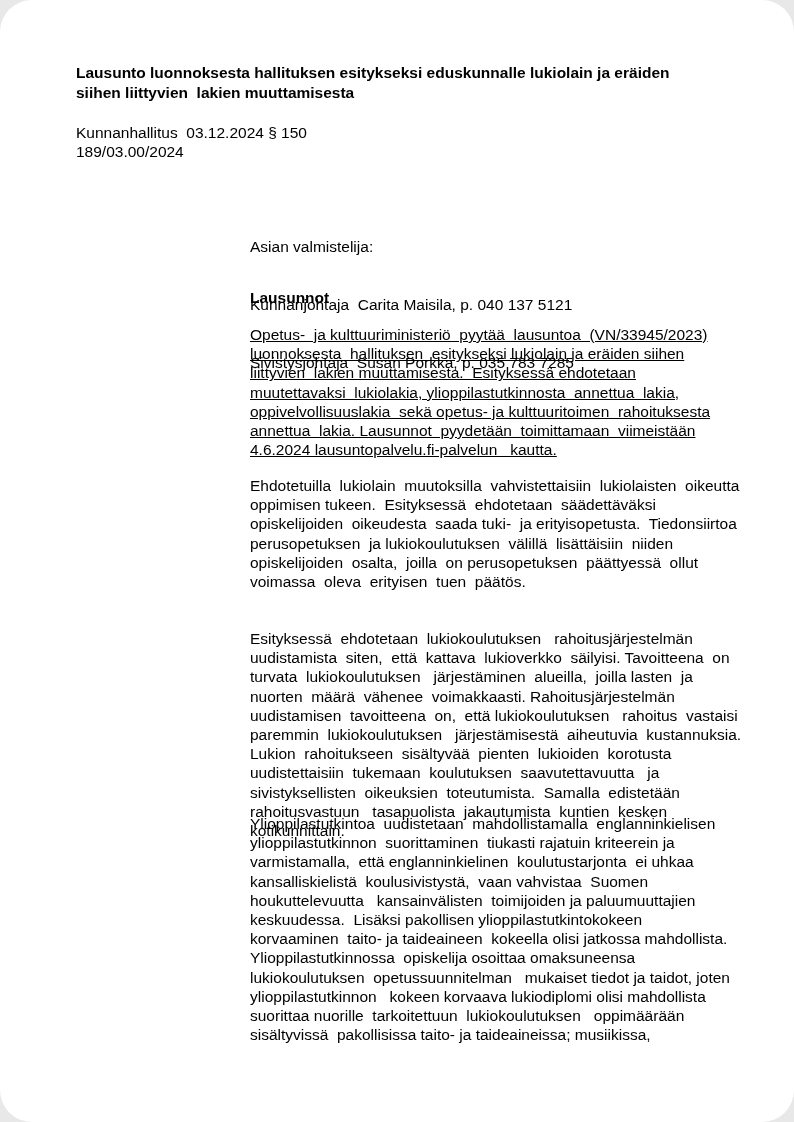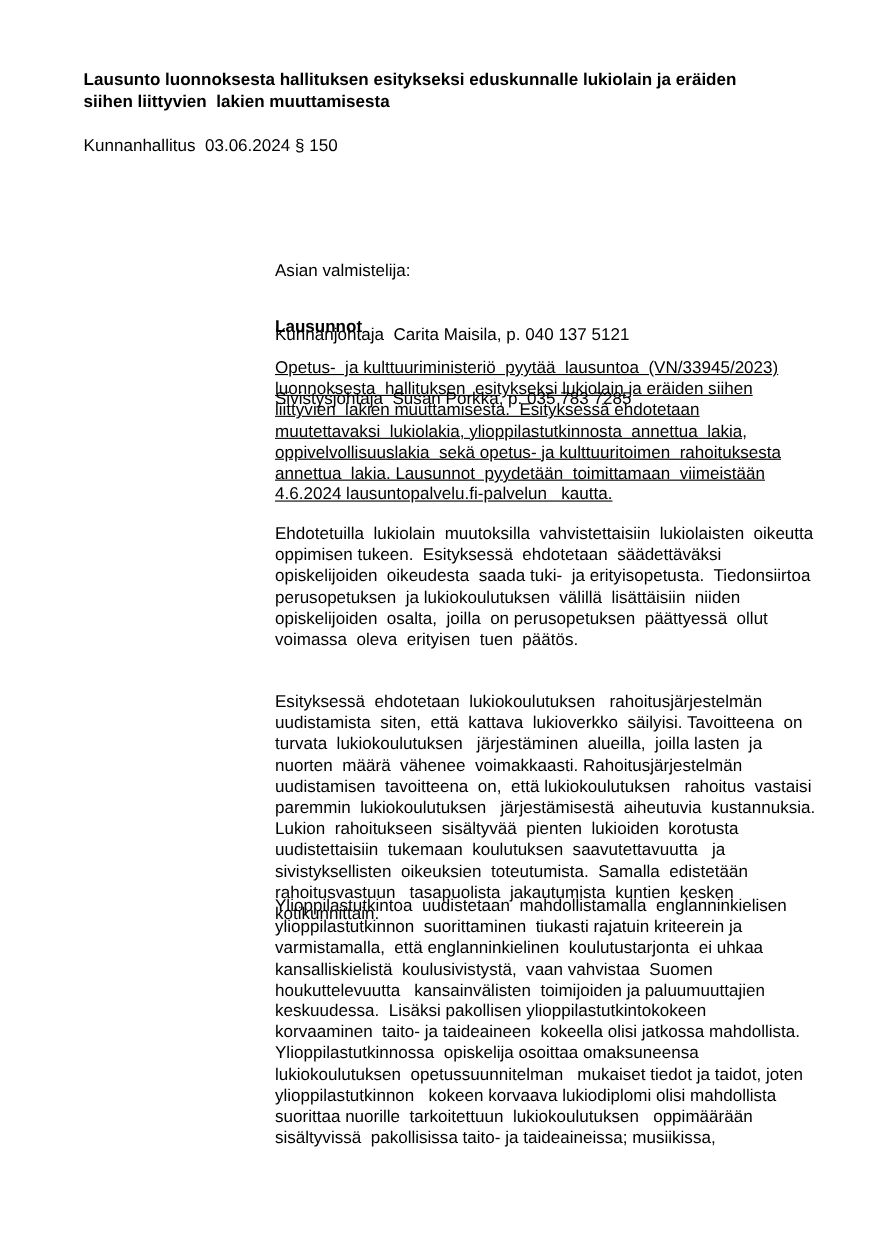--- a/index.html
+++ b/index.html
@@ -11,20 +11,21 @@
     position: relative;
     width: 794px;
     height: 1122px;
     margin: 0 auto;
     background: #ffffff;
     overflow: hidden;
     font-family: "Liberation Sans", "DejaVu Sans", sans-serif;
     font-size: 15.5px;
     line-height: 19.2px;
     color: #000000;
+    border-radius: 32px;
   }
   .abs {
     position: absolute;
     white-space: pre-wrap;
   }
   .doc-title {
     left: 76px;
     top: 63px;
     width: 672px;
     font-weight: bold;
@@ -46,22 +47,23 @@
   .para-4 { top: 814px; }
 </style>
 </head>
 <body>
 
 <div class="page">
 
   <div class="abs doc-title">Lausunto luonnoksesta hallituksen esitykseksi eduskunnalle lukiolain ja eräiden
 siihen liittyvien  lakien muuttamisesta</div>
 
-  <div class="abs board-line">Kunnanhallitus  03.06.2024 § 150</div>
+  <div class="abs board-line">Kunnanhallitus  03.12.2024 § 150</div>
 
+  <div class="abs diary-number">189/03.00/2024</div>
 
   <div class="abs preparer-block">
     <div>Asian valmistelija:</div>
     <div>Kunnanjohtaja  Carita Maisila, p. 040 137 5121</div>
     <div>Sivistysjohtaja  Susan Porkka, p. 035 783 7285</div>
   </div>
 
   <div class="abs section-heading">Lausunnot</div>
 
   <div class="abs para para-1">Opetus-  ja kulttuuriministeriö  pyytää  lausuntoa  (VN/33945/2023)

